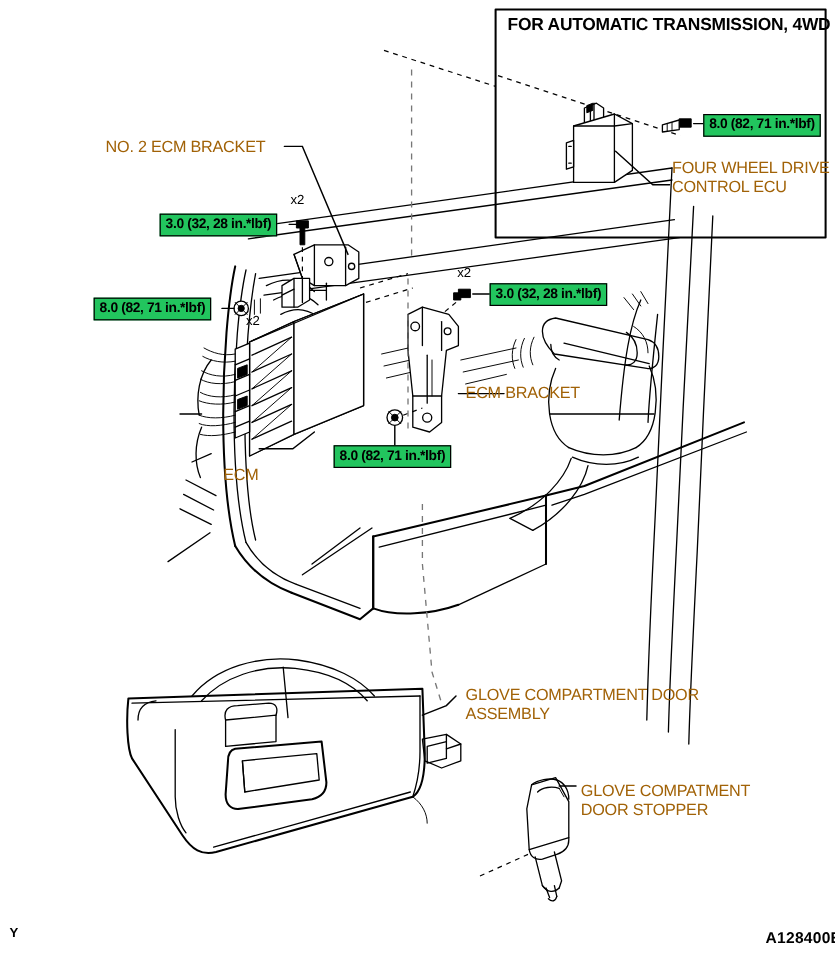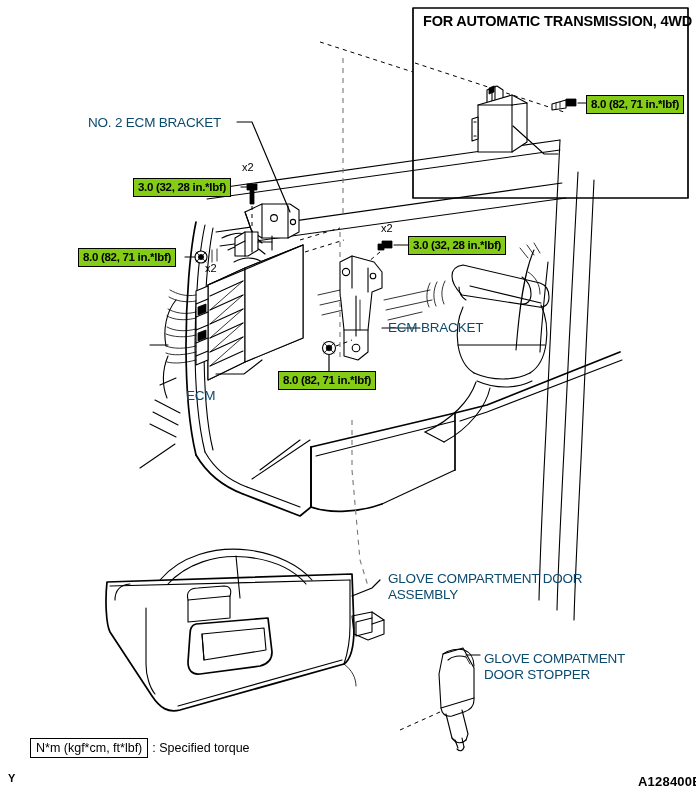--- a/index.html
+++ b/index.html
@@ -25,27 +25,27 @@
     width: 696px;
     height: 796px;
   }
   .lbl {
     position: absolute;
     font-family: "Liberation Sans", sans-serif;
     font-size: 13.5px;
     letter-spacing: -0.2px;
     line-height: 15.5px;
     white-space: pre;
-    color: #0c4a6e;
+    color: #a16207;
   }
   
   .torque {
     position: absolute;
     border: 1.6px solid #000;
-    background: #84cc16;
+    background: #22c55e;
     font-family: "Liberation Sans", sans-serif;
     font-weight: bold;
     font-size: 11.5px;
     line-height: 13px;
     letter-spacing: -0.3px;
     padding: 2px 4px 2px 4px;
     white-space: nowrap;
     color: #000;
   }
   .legendbox {
@@ -396,20 +396,22 @@
       <path class="thin" d="M556,103 L556,109"></path>
       <path class="thin" d="M560,102 L560,108"></path>
 
       <path class="lead" d="M578,103 L586,103"></path>
     </g>
 
   </svg>
 
   <div class="inset-title" style="left:423px; top:13px;">FOR AUTOMATIC TRANSMISSION, 4WD</div>
 
+  <div class="lbl" style="left:560px; top:132px;">FOUR WHEEL DRIVE
+CONTROL ECU</div>
 
   <div class="torque" style="left:586px; top:95px;">8.0 (82, 71 in.*lbf)</div>
 
   <div class="lbl" style="left:88px; top:115px;">NO. 2 ECM BRACKET</div>
 
   <div class="lbl" style="left:186px; top:388px;">ECM</div>
 
   <div class="lbl" style="left:388px; top:320px;">ECM BRACKET</div>
 
   <div class="lbl" style="left:484px; top:651px;">GLOVE COMPATMENT
@@ -422,22 +424,18 @@
   <div class="x2" style="left:242px; top:161px;">x2</div>
 
   <div class="torque" style="left:78px; top:248px;">8.0 (82, 71 in.*lbf)</div>
   <div class="x2" style="left:205px; top:262px;">x2</div>
 
   <div class="torque" style="left:408px; top:236px;">3.0 (32, 28 in.*lbf)</div>
   <div class="x2" style="left:381px; top:222px;">x2</div>
 
   <div class="torque" style="left:278px; top:371px;">8.0 (82, 71 in.*lbf)</div>
 
-  <div class="legendbox" style="left:30px; top:738px;">
-    <div class="bx">N*m (kgf*cm, ft*lbf)</div>
-    <div class="tx">: Specified torque</div>
-  </div>
 
   <div class="corner-y" style="left:8px; top:772px;">Y</div>
 
   <div class="fig-id" style="left:638px; top:774px;">A128400E01</div>
 
 </div>
 
 </body></html>

